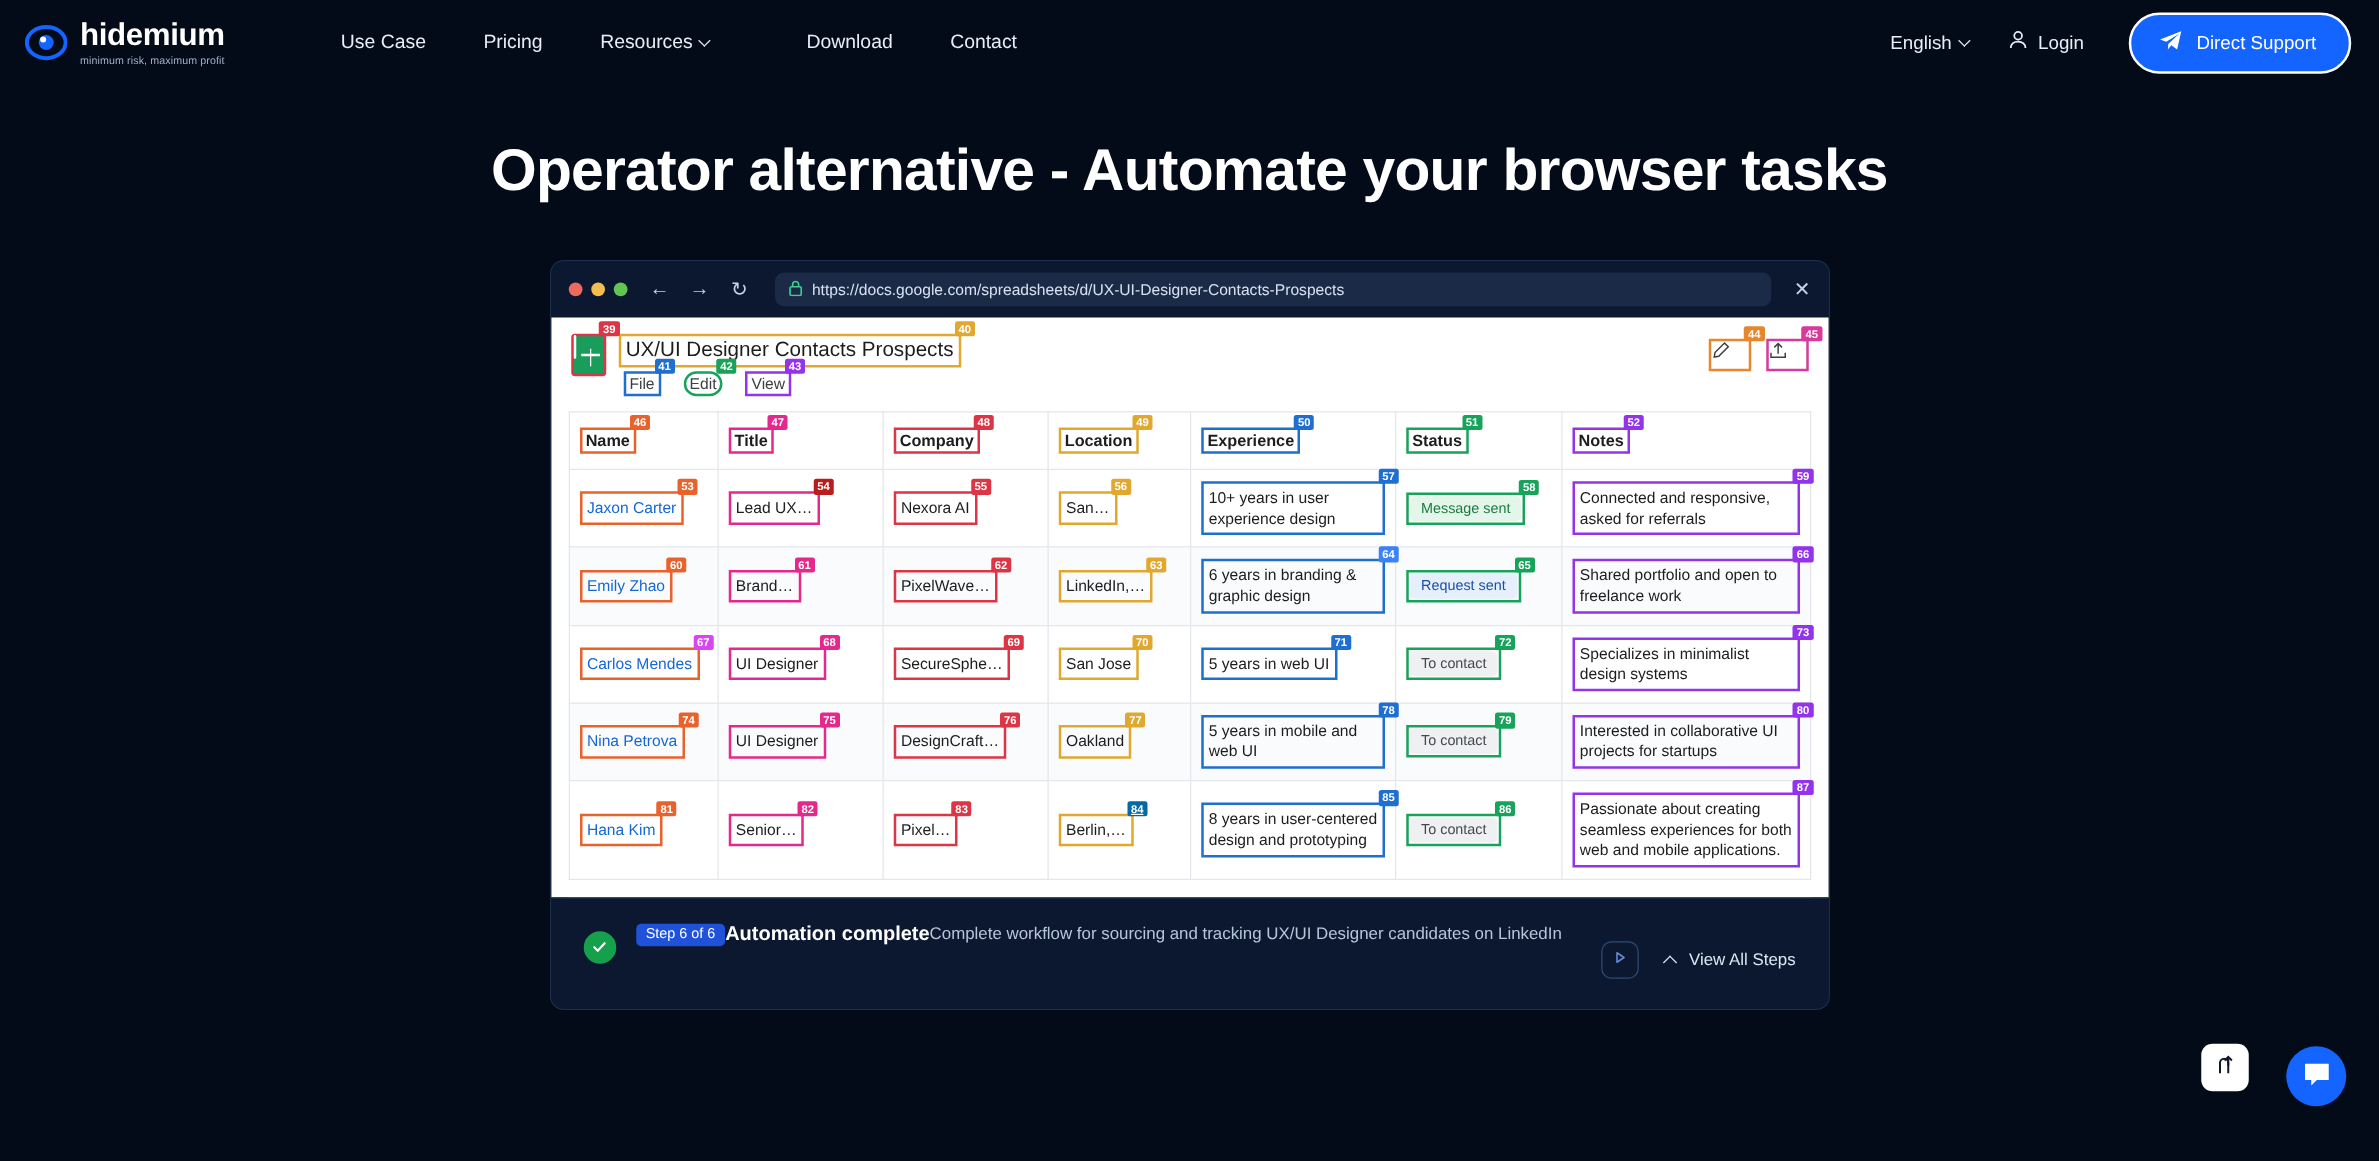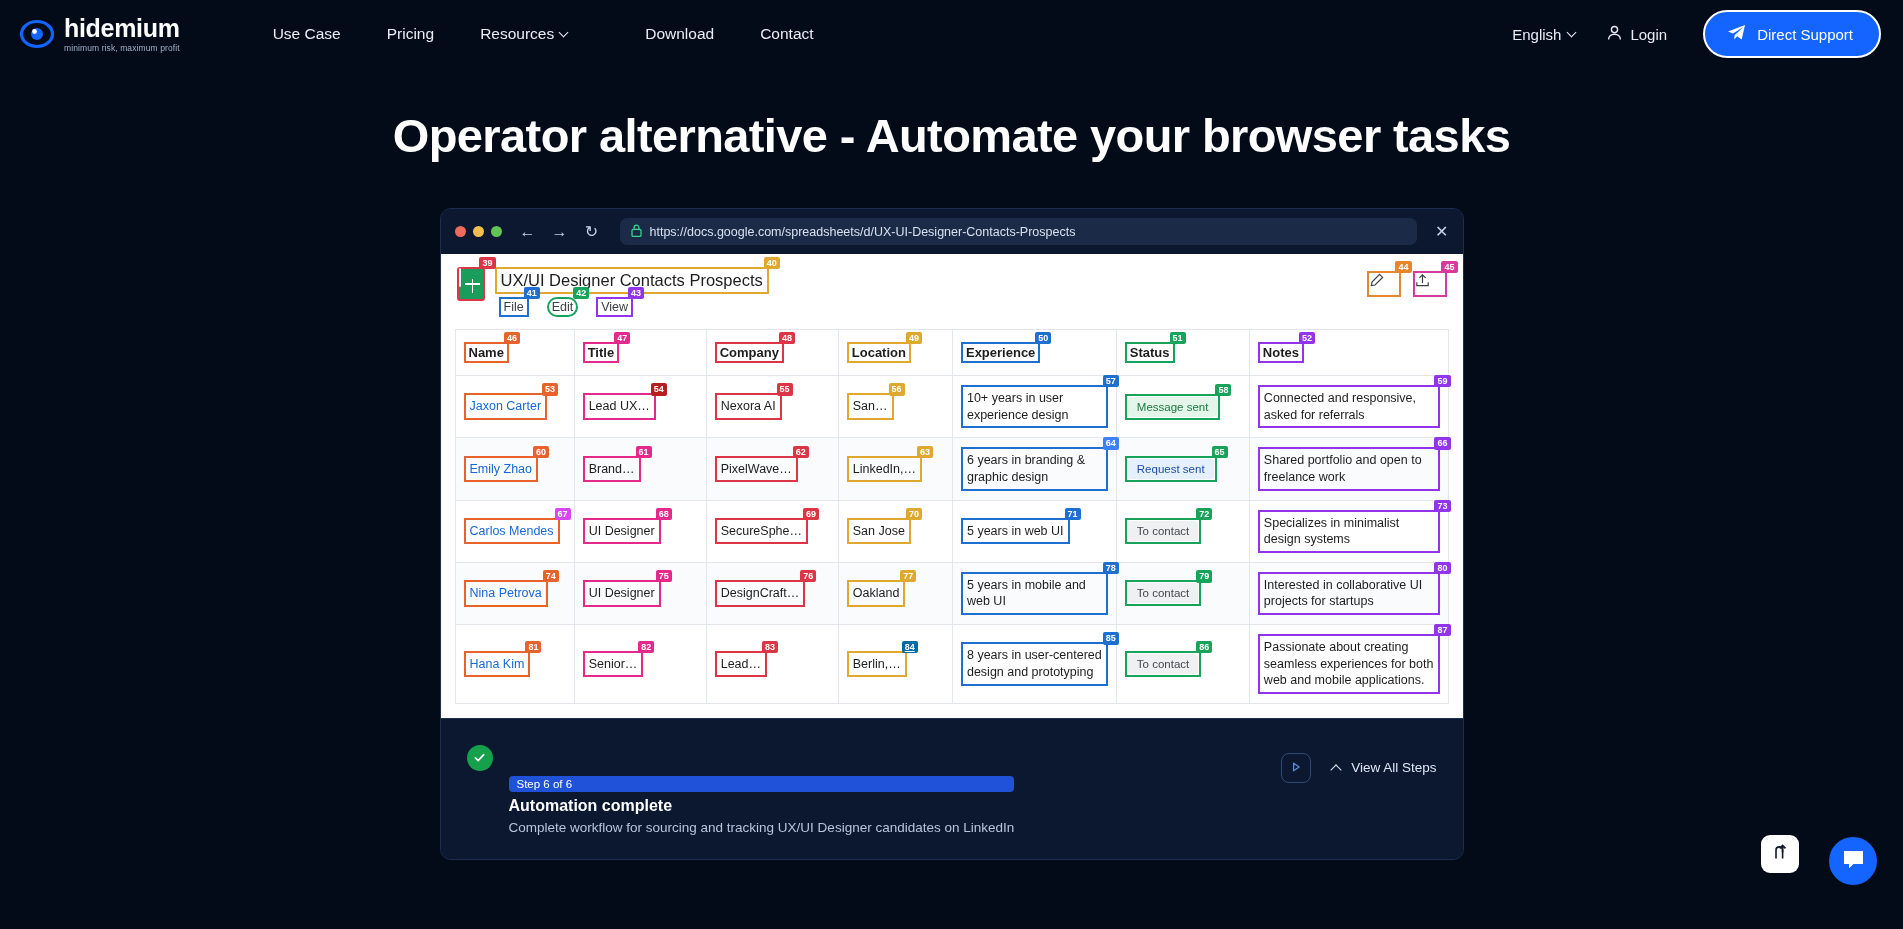--- a/index.html
+++ b/index.html
@@ -393,39 +393,39 @@
             <td><span class="ann"><span class="bx cell-txt" style="border-color: rgb(229, 40, 140);">UI Designer</span><span class="badge" style="background: rgb(229, 40, 140);">75</span></span></td>
             <td><span class="ann"><span class="bx cell-txt" style="border-color: rgb(220, 53, 69);">DesignCraft…</span><span class="badge" style="background: rgb(220, 53, 69);">76</span></span></td>
             <td><span class="ann"><span class="bx cell-txt" style="border-color: rgb(224, 168, 46);">Oakland</span><span class="badge" style="background: rgb(224, 168, 46);">77</span></span></td>
             <td><span class="ann"><span class="bx cell-txt" style="border-color: rgb(31, 111, 208);">5 years in mobile and web UI</span><span class="badge" style="background: rgb(31, 111, 208);">78</span></span></td>
             <td><span class="ann"><span class="bx" style="border-color: rgb(23, 163, 90); padding: 1px;"><span class="chip chip-gray">To contact</span></span><span class="badge" style="background: rgb(23, 163, 90);">79</span></span></td>
             <td><span class="ann"><span class="bx cell-txt" style="border-color: rgb(147, 51, 234);">Interested in collaborative UI projects for startups</span><span class="badge" style="background: rgb(147, 51, 234);">80</span></span></td>
           </tr>
           <tr>
             <td><span class="ann"><span class="bx cell-txt cell-link" style="border-color: rgb(232, 98, 44);">Hana Kim</span><span class="badge" style="background: rgb(232, 98, 44);">81</span></span></td>
             <td><span class="ann"><span class="bx cell-txt" style="border-color: rgb(229, 40, 140);">Senior…</span><span class="badge" style="background: rgb(229, 40, 140);">82</span></span></td>
-            <td><span class="ann"><span class="bx cell-txt" style="border-color: rgb(220, 53, 69);">Lead…</span><span class="badge" style="background: rgb(220, 53, 69);">83</span></span></td>
+            <td><span class="ann"><span class="bx cell-txt" style="border-color: rgb(220, 53, 69);">Pixel…</span><span class="badge" style="background: rgb(220, 53, 69);">83</span></span></td>
             <td><span class="ann"><span class="bx cell-txt" style="border-color: rgb(224, 168, 46);">Berlin,…</span><span class="badge" style="background: #0369a1; text-decoration: underline;">84</span></span></td>
             <td><span class="ann"><span class="bx cell-txt" style="border-color: rgb(31, 111, 208);">8 years in user-centered design and prototyping</span><span class="badge" style="background: rgb(31, 111, 208);">85</span></span></td>
             <td><span class="ann"><span class="bx" style="border-color: rgb(23, 163, 90); padding: 1px;"><span class="chip chip-gray">To contact</span></span><span class="badge" style="background: rgb(23, 163, 90);">86</span></span></td>
             <td><span class="ann"><span class="bx cell-txt" style="border-color: rgb(147, 51, 234);">Passionate about creating seamless experiences for both web and mobile applications.</span><span class="badge" style="background: rgb(147, 51, 234);">87</span></span></td>
           </tr>
         </tbody>
     </table>
 
     <div class="sheet-bottom"></div>
   </div>
 
   <div class="statusbar">
     <span class="check-circle">
       <svg width="15" height="15" viewBox="0 0 15 15">
         <path d="M3.4 7.8l2.8 2.8 5.5-6" fill="none" stroke="#ffffff" stroke-width="1.7" stroke-linecap="round"></path>
       </svg>
     </span>
-    <span style="display:flex;flex-direction:column;margin-top:37px;">
+    <span style="display:flex;flex-direction:row;">
       <span class="step-badge">Step 6 of 6</span>
       <span class="step-title">Automation complete</span>
       <span class="step-desc">Complete workflow for sourcing and tracking UX/UI Designer candidates on LinkedIn</span>
     </span>
     <span class="status-right">
       <span class="play-btn">
         <span>
           <svg width="12" height="12" viewBox="0 0 12 12">
             <path d="M3.6 2.2l5.6 3.8-5.6 3.8z" fill="none" stroke="#5f8ad4" stroke-width="1.3" stroke-linejoin="round"></path>
           </svg>

